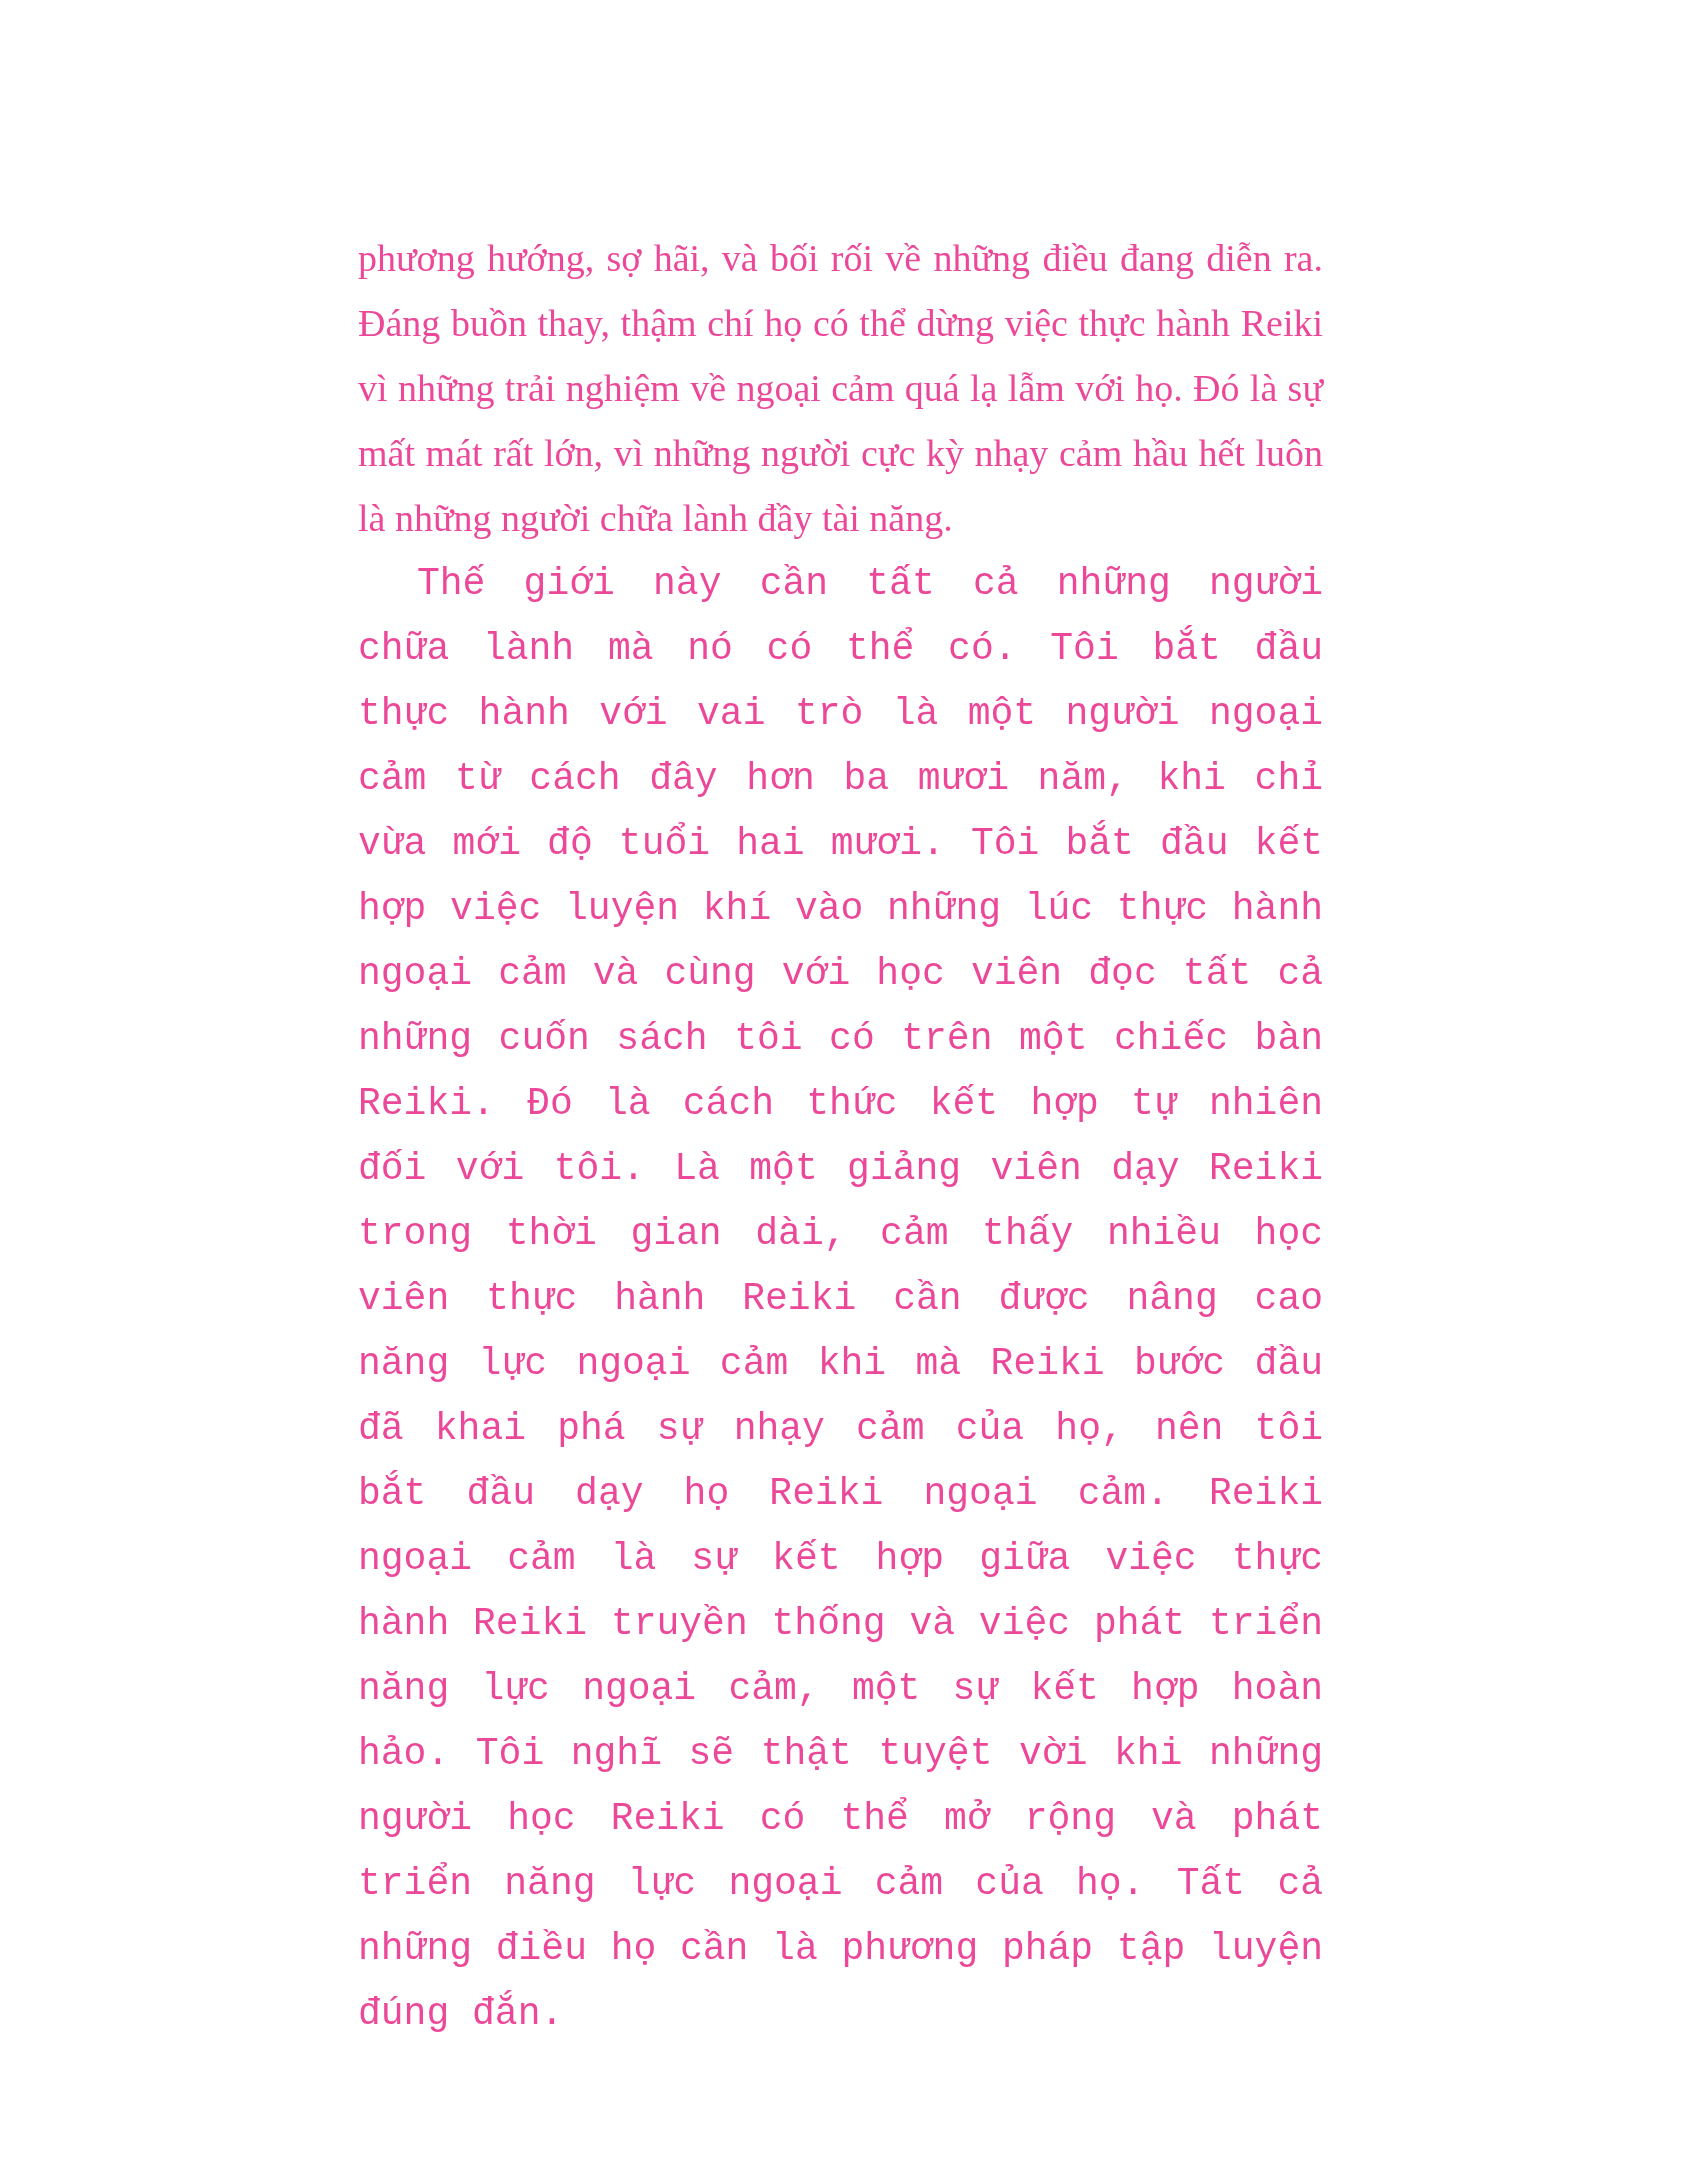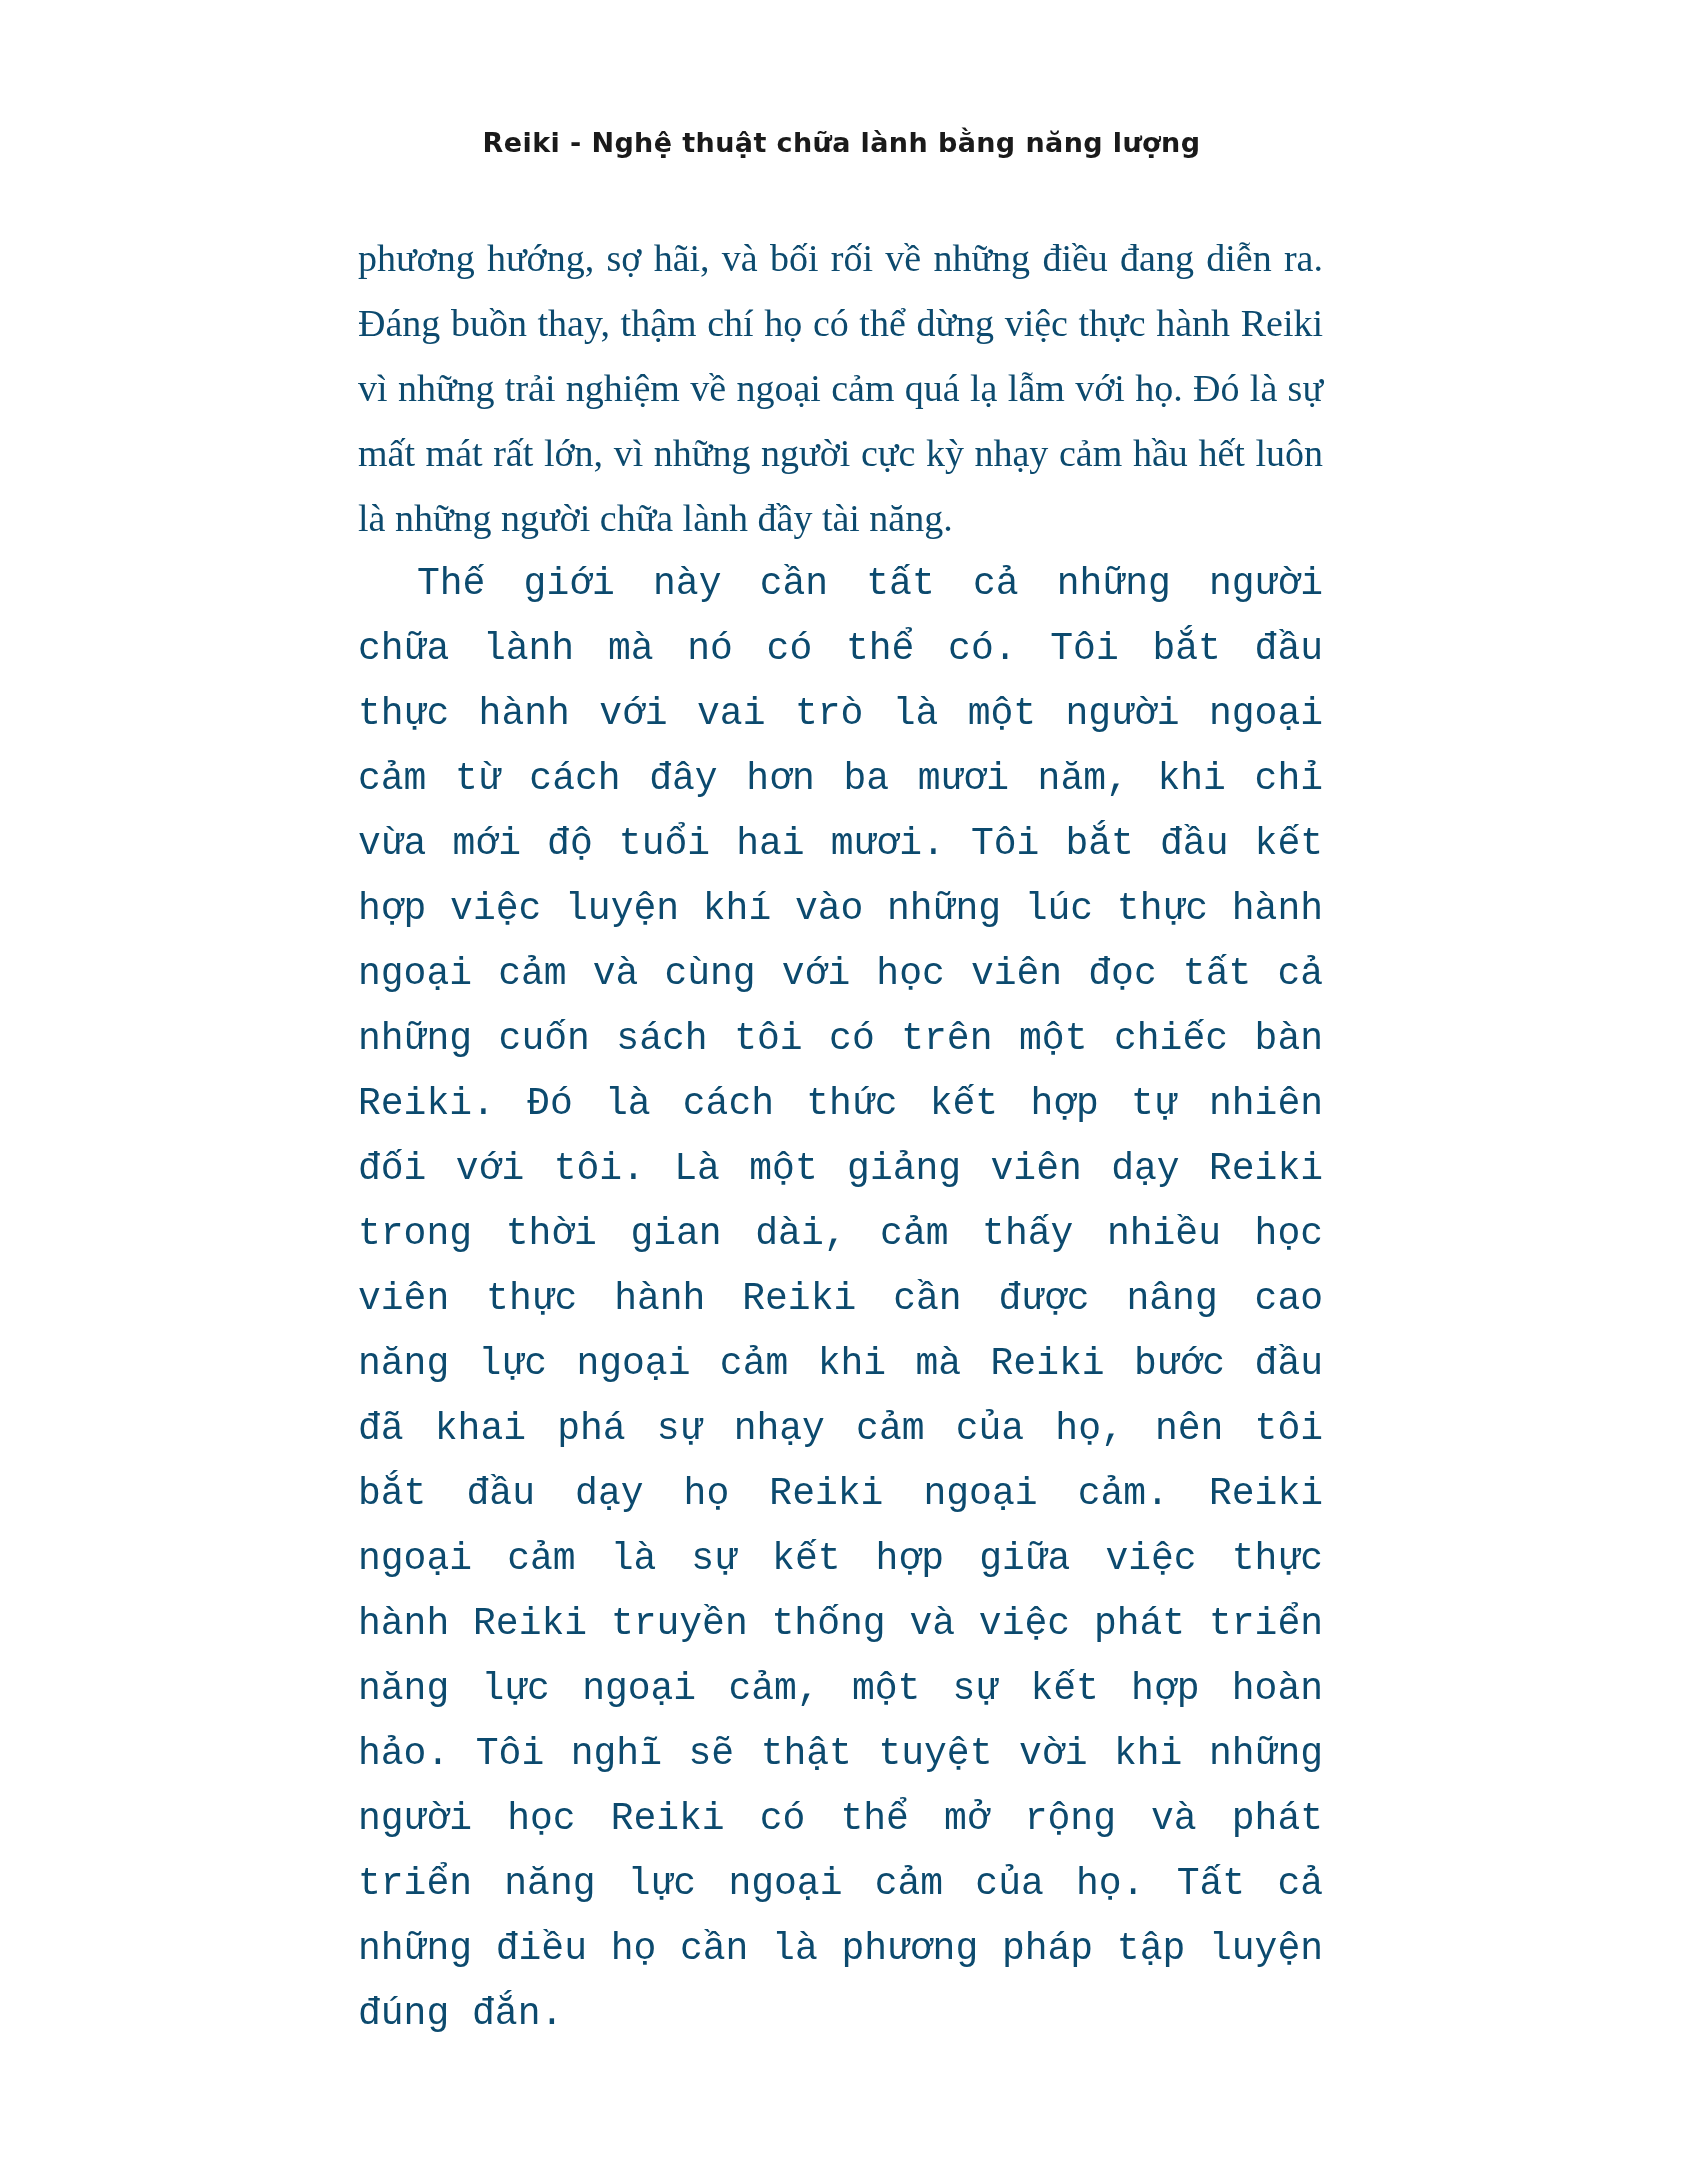--- a/index.html
+++ b/index.html
@@ -28,21 +28,21 @@
     color: #1a1a1a;
   }
   .body-text {
     position: absolute;
     top: 226px;
     left: 358px;
     width: 965px;
     font-family: "Liberation Serif", serif;
     font-size: 38px;
     line-height: 65px;
-    color: #0c4a6e;
+    color: #ec4899;
     text-align: justify;
     text-justify: inter-word;
   }
   .body-text p {
     margin: 0 0 0 0;
   }
   .body-text p.indent {
     text-indent: 59px;
     font-family: Liberation Mono, monospace;
   }
@@ -76,21 +76,20 @@
     font-size: 29px;
     color: #222222;
     z-index: 2;
   }
 </style>
 </head>
 <body>
 
 <div class="page">
 
-  <div class="running-head">Reiki - Nghệ thuật chữa lành bằng năng lượng</div>
 
   <div class="body-text">
     <p>phương hướng, sợ hãi, và bối rối về những điều đang diễn ra. Đáng buồn thay, thậm chí họ có thể dừng việc thực hành Reiki vì những trải nghiệm về ngoại cảm quá lạ lẫm với họ. Đó là sự mất mát rất lớn, vì những người cực kỳ nhạy cảm hầu hết luôn là những người chữa lành đầy tài năng.</p>
     <p class="indent">Thế giới này cần tất cả những người chữa lành mà nó có thể có. Tôi bắt đầu thực hành với vai trò là một người ngoại cảm từ cách đây hơn ba mươi năm, khi chỉ vừa mới độ tuổi hai mươi. Tôi bắt đầu kết hợp việc luyện khí vào những lúc thực hành ngoại cảm và cùng với học viên đọc tất cả những cuốn sách tôi có trên một chiếc bàn Reiki. Đó là cách thức kết hợp tự nhiên đối với tôi. Là một giảng viên dạy Reiki trong thời gian dài, cảm thấy nhiều học viên thực hành Reiki cần được nâng cao năng lực ngoại cảm khi mà Reiki bước đầu đã khai phá sự nhạy cảm của họ, nên tôi bắt đầu dạy họ Reiki ngoại cảm. Reiki ngoại cảm là sự kết hợp giữa việc thực hành Reiki truyền thống và việc phát triển năng lực ngoại cảm, một sự kết hợp hoàn hảo. Tôi nghĩ sẽ thật tuyệt vời khi những người học Reiki có thể mở rộng và phát triển năng lực ngoại cảm của họ. Tất cả những điều họ cần là phương pháp tập luyện đúng đắn.</p>
   </div>
 
 
 </div>
 
 

